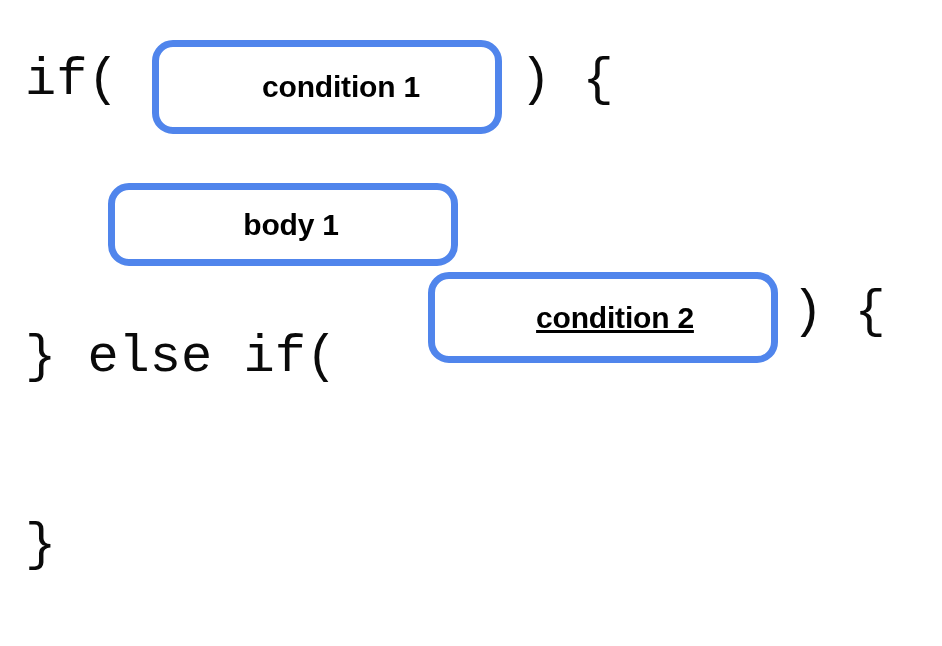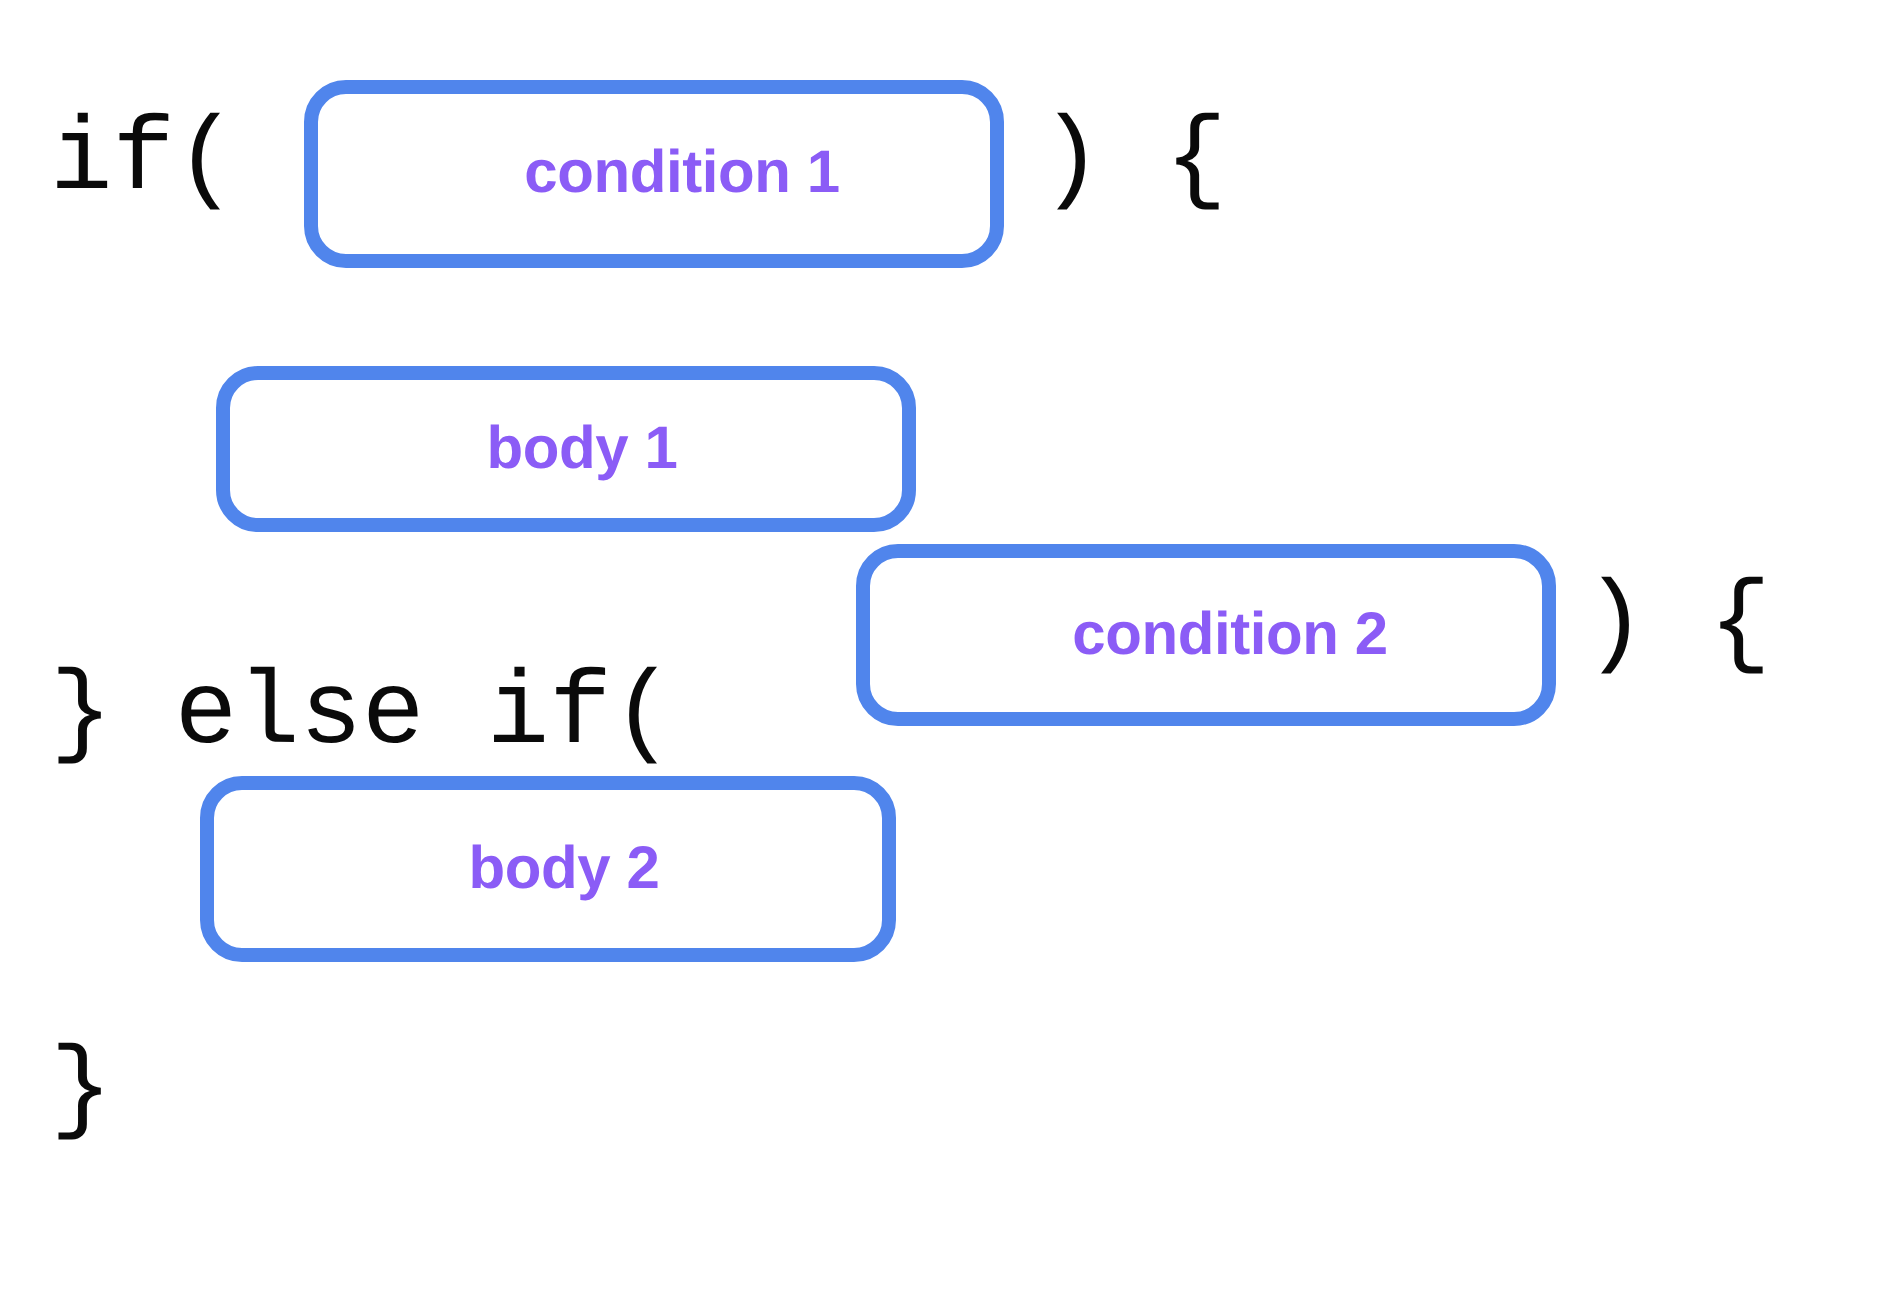--- a/index.html
+++ b/index.html
@@ -43,21 +43,21 @@
     border-radius: 21px;
     display: flex;
     align-items: center;
     justify-content: center;
   }
 
   .slot-label {
     font-family: "Liberation Sans", sans-serif;
     font-size: 30px;
     font-weight: 700;
-    color: #8b5cf6;
+    color: #000000;
     letter-spacing: -0.2px;
     line-height: 1;
     white-space: nowrap;
     user-select: none;
   }
 
   
 </style>
 </head>
 <body>
@@ -69,18 +69,15 @@
     <div class="code" style="left: 25px; top: 287px; color: rgb(10, 10, 10); margin-top: 45px;">} else if(</div>
     <div class="code" style="left: 792px; top: 287px; color: rgb(10, 10, 10);">) {</div>
     <div class="code" style="left: 25px; top: 520px; color: rgb(10, 10, 10);">}</div>
     <div class="slot" style="left: 152px; top: 40px; width: 350px; height: 94px; border-color: rgb(80, 133, 236);">
       <span class="slot-label" style="transform: translateX(14px);">condition 1</span>
     </div>
     <div class="slot" style="left: 108px; top: 183px; width: 350px; height: 83px; border-color: rgb(80, 133, 236);">
       <span class="slot-label" style="transform: translateX(8px);">body 1</span>
     </div>
     <div class="slot" style="left: 428px; top: 272px; width: 350px; height: 91px; border-color: rgb(80, 133, 236);">
-      <span class="slot-label" style="transform: translateX(12px);">condition 2</span>
-    </div>
-    <div class="slot" style="left: 100px; top: 388px; width: 348px; height: 93px; border-color: rgb(80, 133, 236);">
-      <span class="slot-label" style="transform: translateX(8px);">body 2</span>
+      <span class="slot-label" style="transform: translateX(12px); text-decoration: underline;">condition 2</span>
     </div>
   </div>
 
 </body></html>

